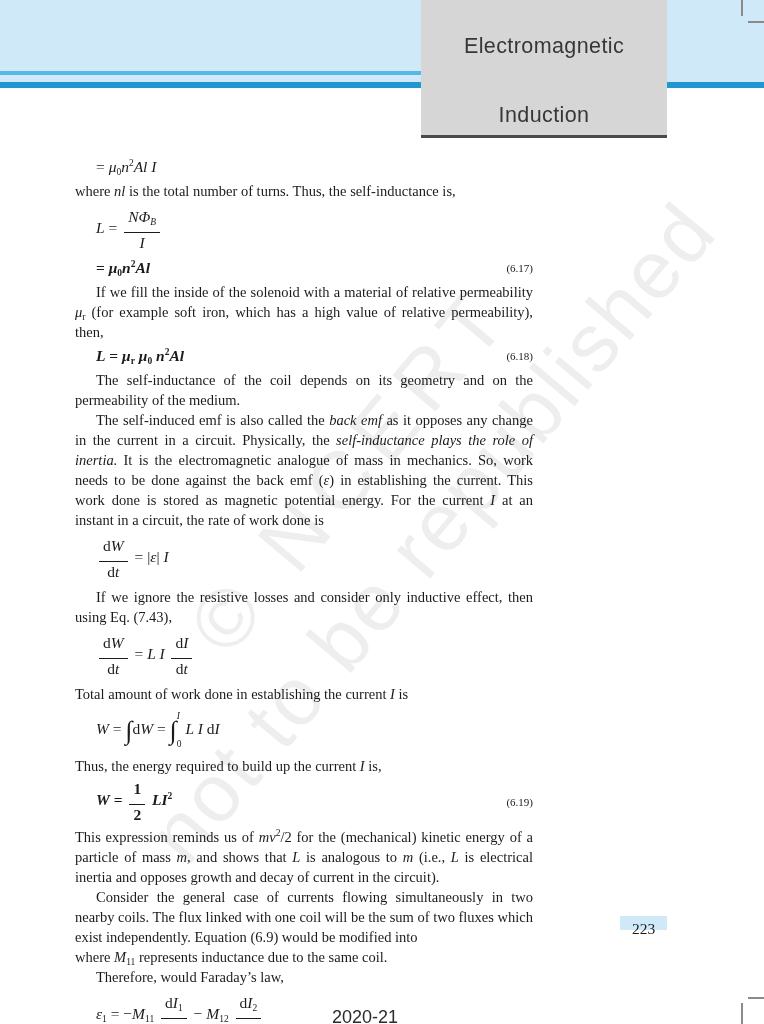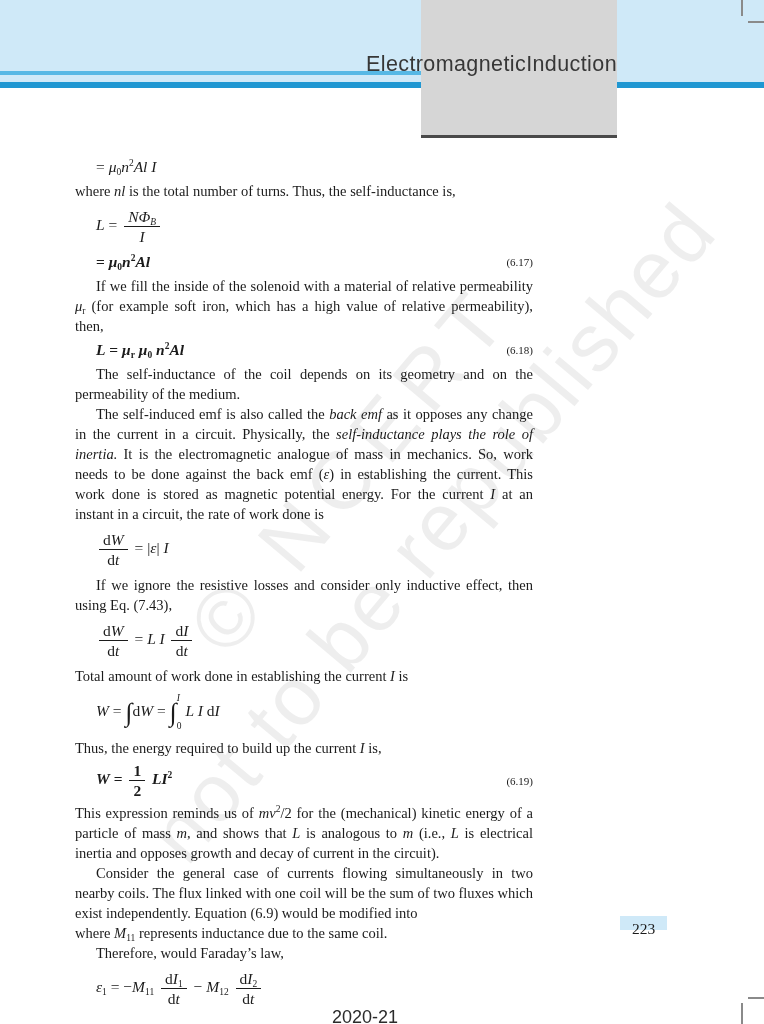--- a/index.html
+++ b/index.html
@@ -11,26 +11,26 @@
   body{background:#fff;}
   .page{
     position:relative; width:764px; height:1024px; overflow:hidden;
     background:#fff; font-family:"Liberation Serif", serif; color:var(--ink);
   }
   
   .band{position:absolute; left:0; top:0; width:764px; height:83px; background:var(--band);}
   .stripe-med{position:absolute; left:0; top:71px; width:421px; height:4px; background:var(--stripeMedium);}
   .stripe-dark{position:absolute; left:0; top:82px; width:764px; height:6px; background:var(--stripeDark);}
   .title-box{
-    position:absolute; left:421px; top:0; width:196px; height:138px;
+    position:absolute; left:421px; top:0; width:246px; height:138px;
     background:var(--titleBox); border-bottom:3px solid var(--titleRule);
-    display:flex; justify-content:flex-end; align-items:center;
+    display:flex; flex-direction:column; justify-content:flex-end; align-items:center;
     padding-bottom:7px; box-sizing:border-box; z-index:3;
     font-family:"Liberation Sans", sans-serif; font-size:21.5px; line-height:26px;
-    color:#373737; letter-spacing:0.4px; font-weight:400;
+    color:#373737; letter-spacing:0.4px; font-weight:400;gap:43px;
   }
   
   .cm{position:absolute; background:var(--cornerMark); z-index:4;}
   .cm-tr-v{left:741px; top:0; width:2px; height:16px;}
   .cm-tr-h{left:748px; top:21px; width:16px; height:2px;}
   .cm-br-h{left:748px; top:997px; width:16px; height:2px;}
   .cm-br-v{left:741px; top:1003px; width:2px; height:21px;}
   
   .watermark{
     position:absolute; left:-20px; top:400px; width:820px; z-index:0;
@@ -45,21 +45,21 @@
   .p{text-align:justify;}
   .ind{text-indent:21px;}
   .eq{margin:4px 0 4px 21px; font-size:15.5px;}
   .eq-tall{margin:7px 0 7px 21px;}
   .eqrow{display:flex; justify-content:space-between; align-items:center; margin:4px 0;}
   .eqrow .eq-body{margin-left:21px; font-size:15.5px;font-weight:bold;}
   .eqnum{font-size:11px;}
   sub{font-size:9.5px; vertical-align:-3px; line-height:0;}
   sup{font-size:9.5px; vertical-align:6px; line-height:0;}
   .fr{display:inline-block; vertical-align:middle; text-align:center; margin:0 3px; line-height:17px;}
-  .fr .nu{display:block; padding:0 4px 1px; border-bottom:1.4px solid var(--ink);}
+  .fr .nu{display:block; padding:0 4px 7px; border-bottom:1.4px solid var(--ink);}
   .fr .de{display:block; padding-top:1px;}
   .big{font-size:26px; font-style:normal; vertical-align:-5px; line-height:0;}
   .lims{display:inline-flex; flex-direction:column; justify-content:space-between;
         height:38px; vertical-align:middle; font-size:9.5px; line-height:10px;
         margin:0 4px 0 0;}
   
   .badge{
     position:absolute; left:620px; top:916px; width:47px; height:14px; z-index:2;
     background:var(--badgeBg); text-align:center; line-height:26px; font-size:15.5px;
   }

